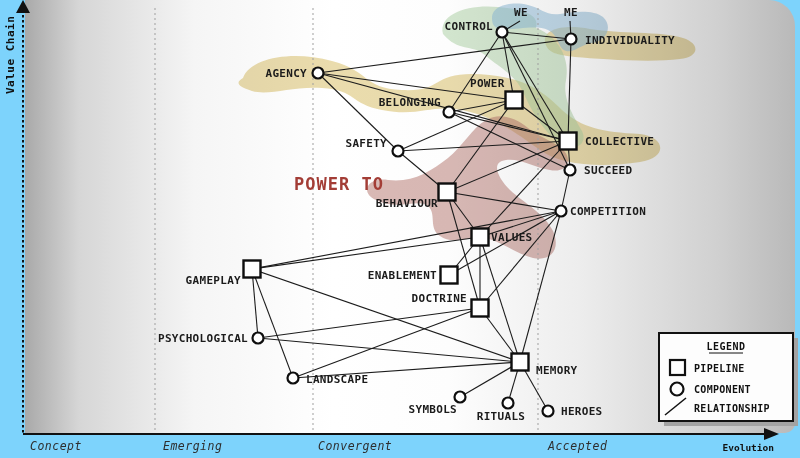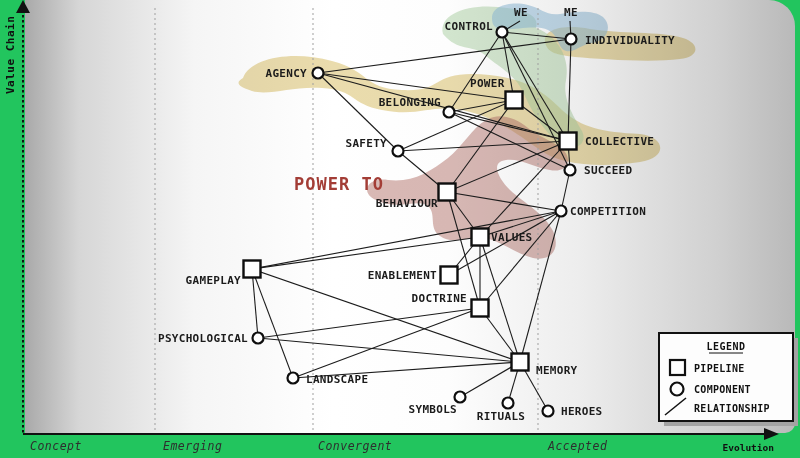--- a/index.html
+++ b/index.html
@@ -1,17 +1,17 @@
 <!DOCTYPE html>
 <html><head>
 <meta charset="utf-8">
 <style>
   html,body{margin:0;padding:0;background:#fff;}
   .stage{position:relative;width:800px;height:458px;overflow:hidden;
-         font-family:"DejaVu Sans Mono",monospace;background:#22c55e;}
+         font-family:"DejaVu Sans Mono",monospace;background:#7dd3fc;}
   .plot-bg{position:absolute;left:25px;top:0;width:770px;height:433px;
            border-radius:0 26px 10px 0;
            background:linear-gradient(90deg,#a9a9a9 0%,#d6d6d6 7%,#f5f5f5 22%,
                       #ffffff 40%,#fdfdfd 55%,#ededed 72%,#d0d0d0 90%,#b9b9b9 100%);}
   svg{position:absolute;left:0;top:0;}
   #g-blobs{mix-blend-mode:multiply;}
   #g-edges line{stroke:#1c1c1c;stroke-width:1.1;}
   #g-dividers line{stroke:#9f9f9f;stroke-width:1;stroke-dasharray:2 3;}
   #g-nodes rect{fill:#fff;stroke:#0e0e0e;stroke-width:2.4;}
   #g-nodes circle{fill:#fff;stroke:#0e0e0e;stroke-width:2.2;}

